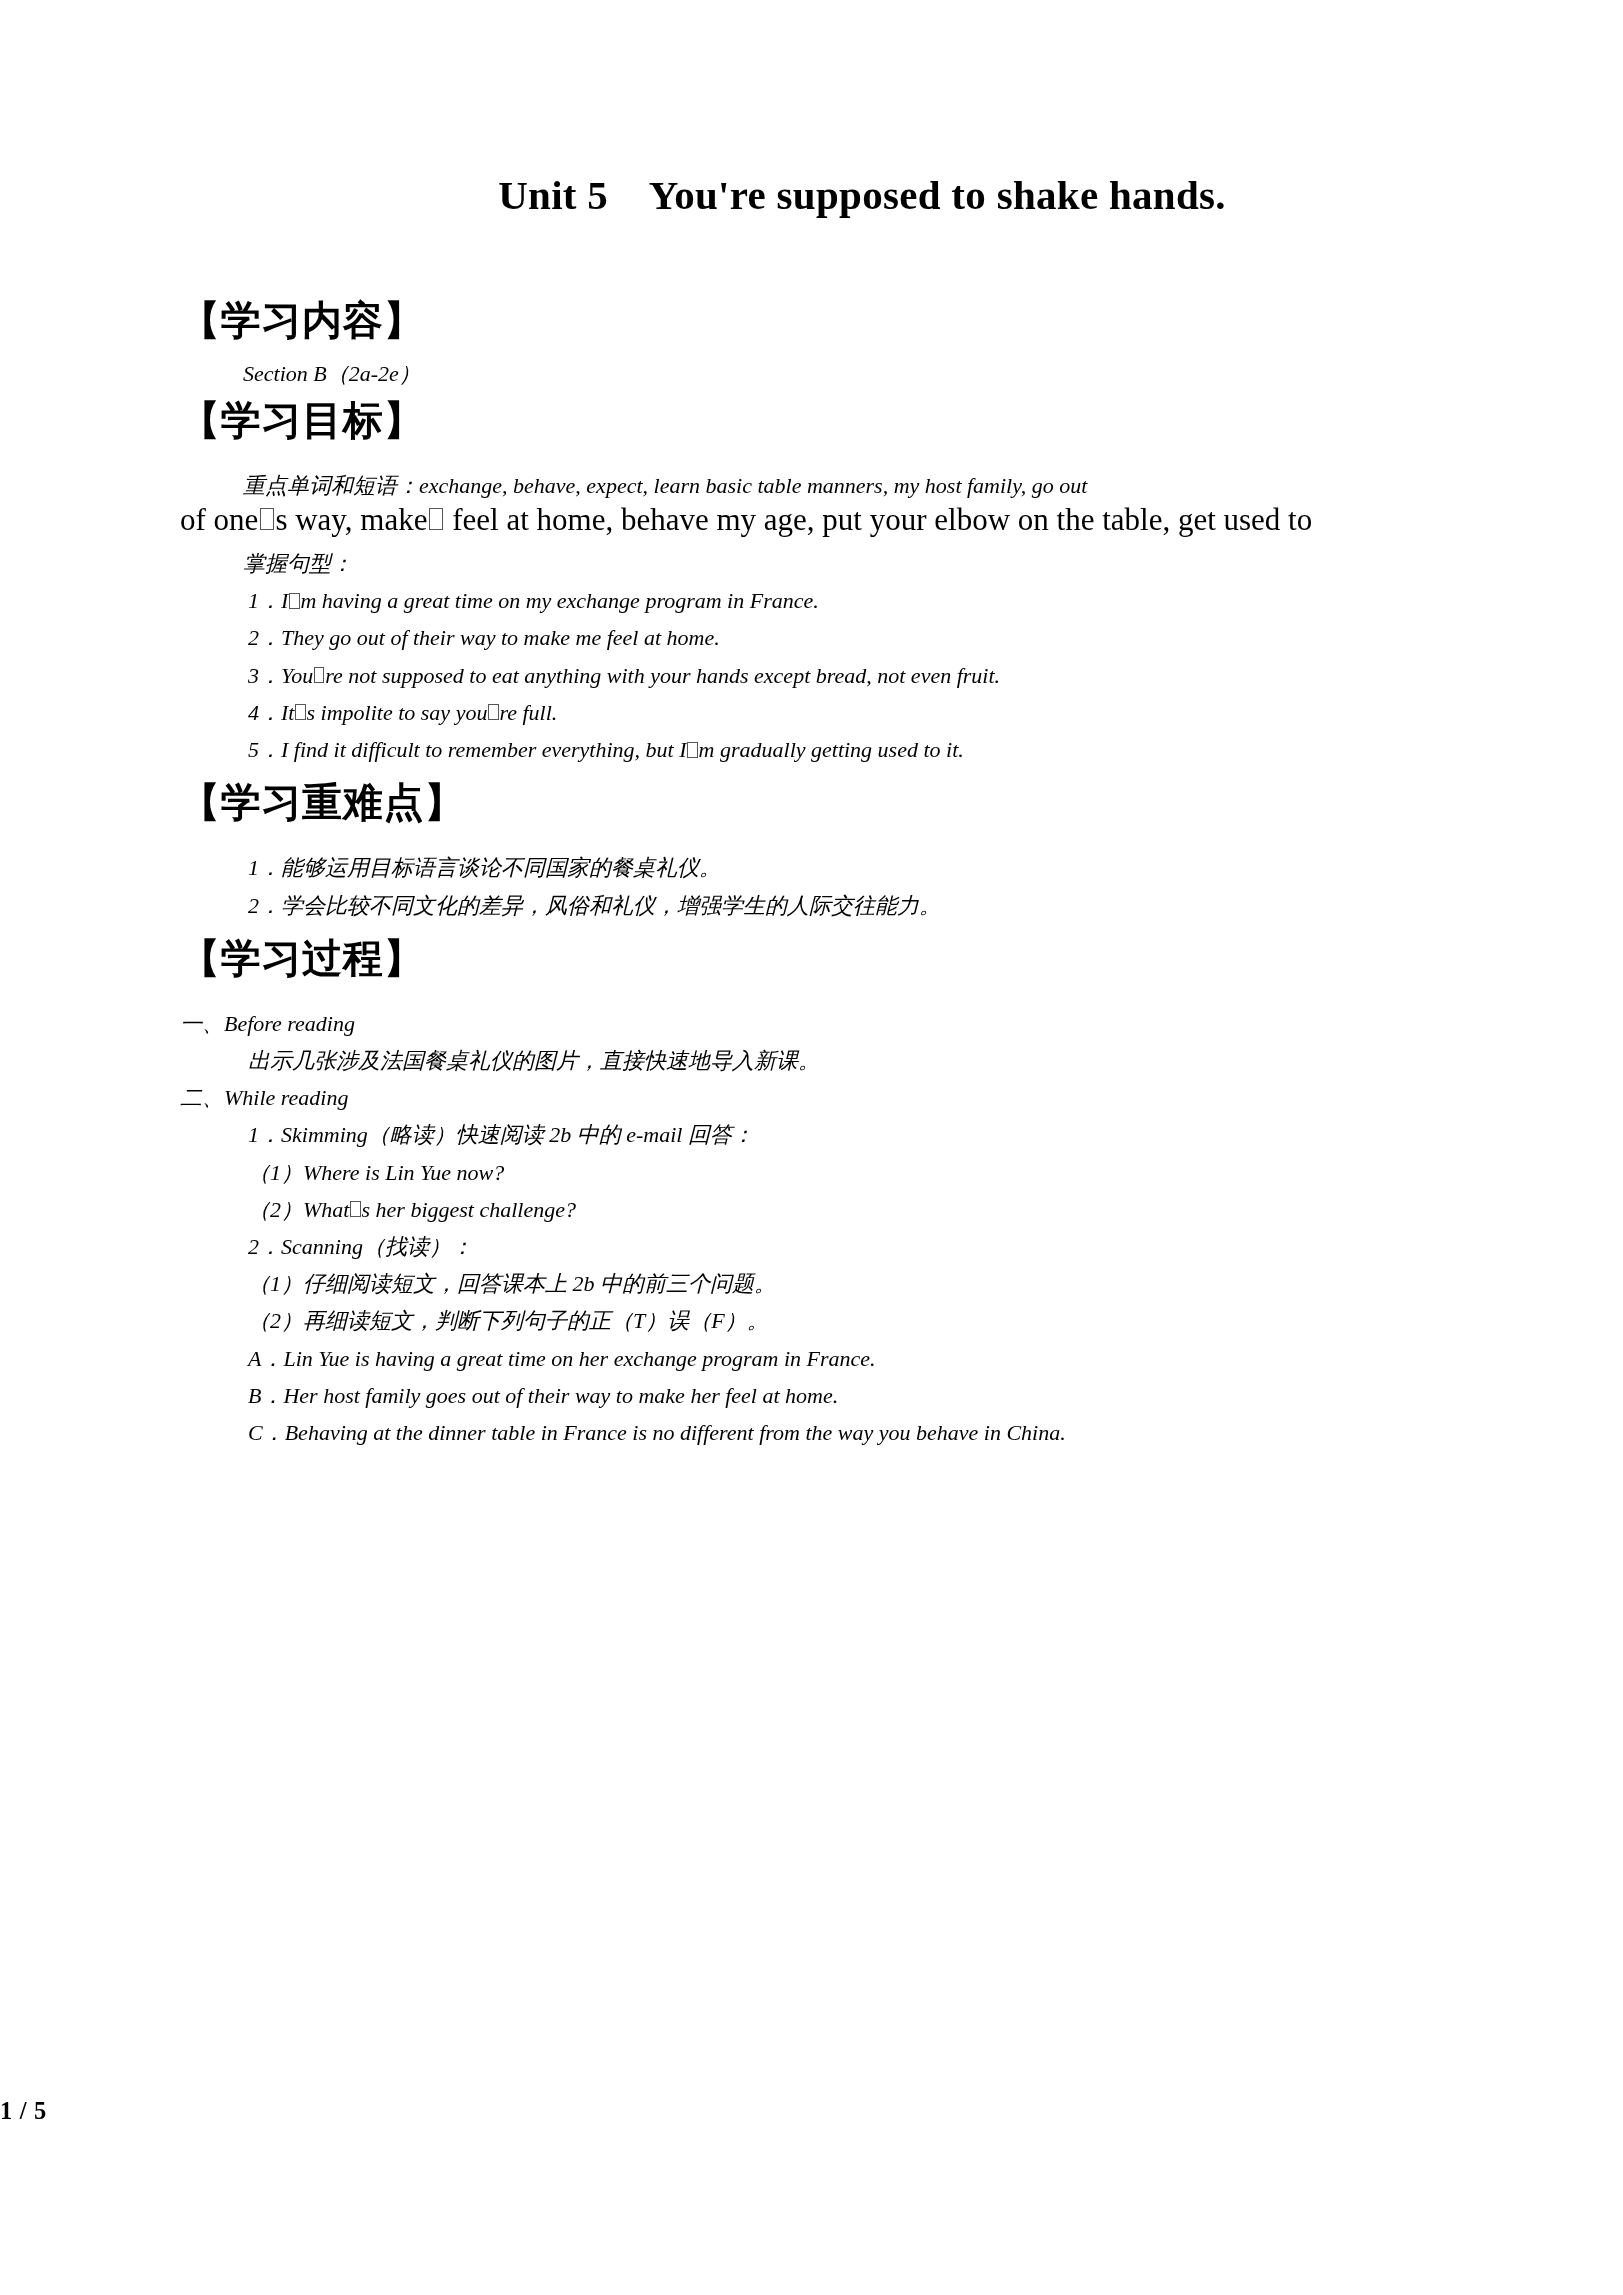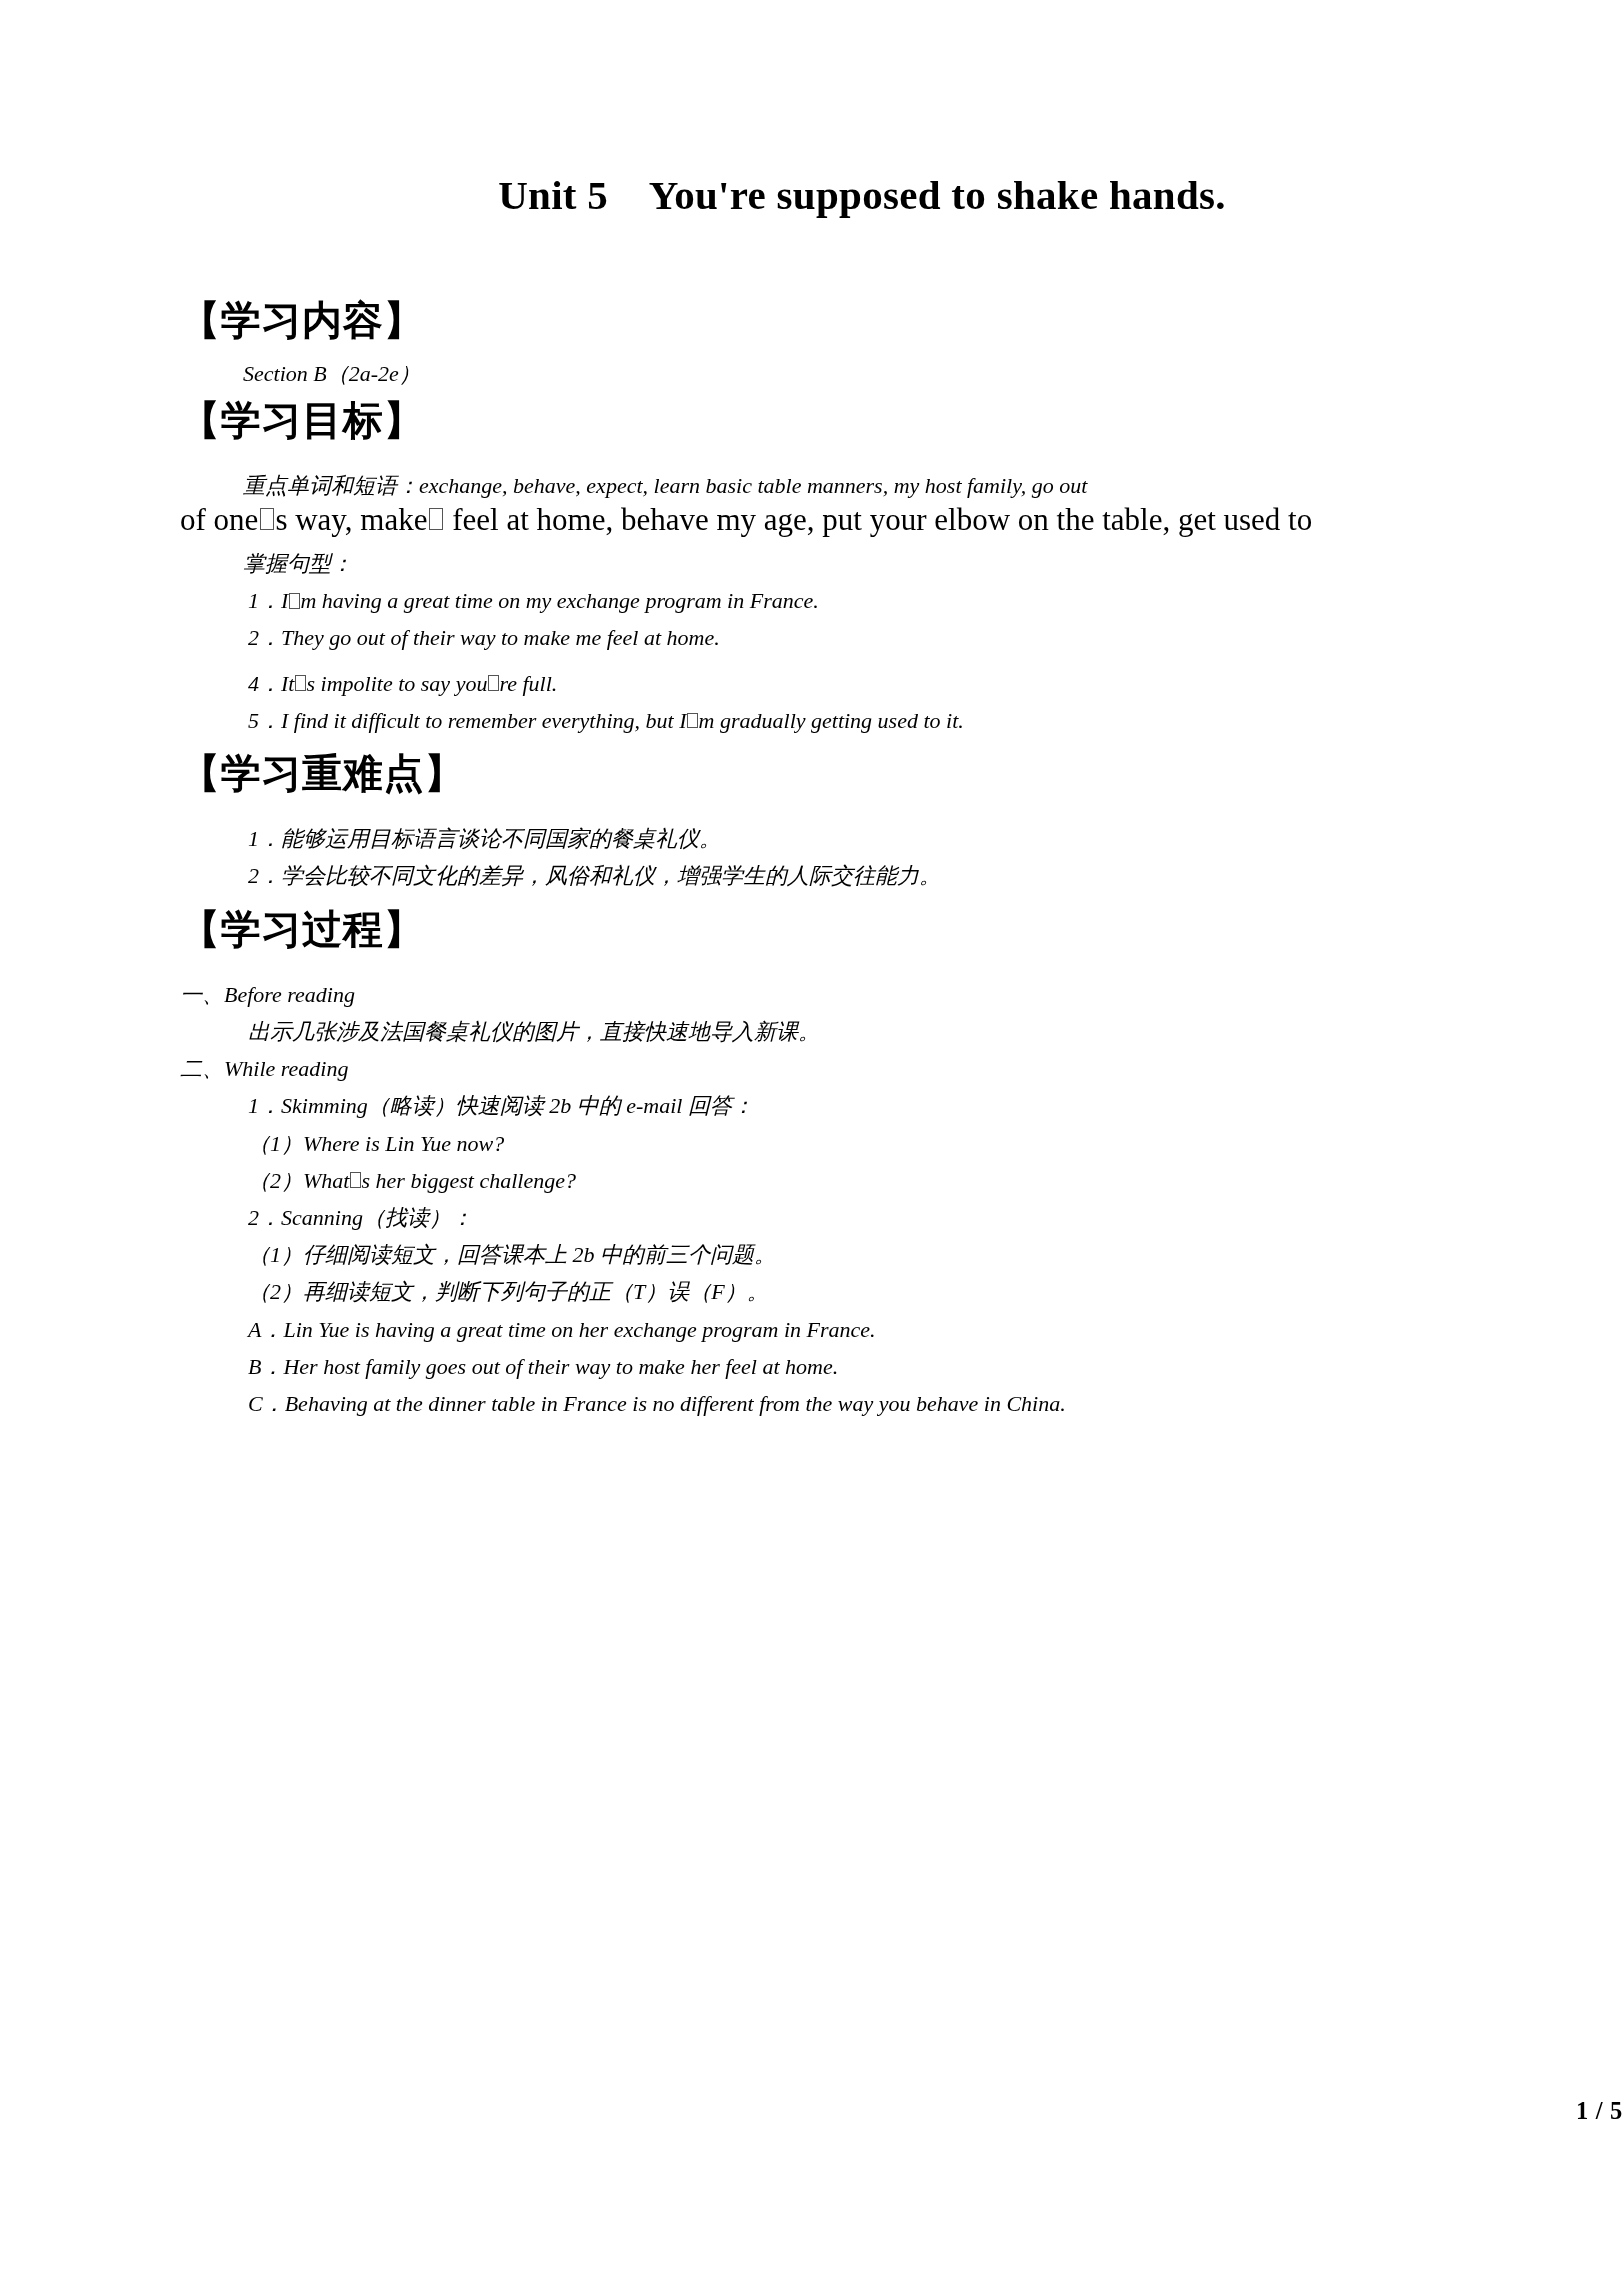--- a/index.html
+++ b/index.html
@@ -90,21 +90,21 @@
     margin: 0 0.04em;
     box-sizing: border-box;
     background: transparent;
   }
 
   .footer {
     position: absolute;
     left: 0;
     right: 0;
     top: 2097px;
-    text-align: right;
+    text-align: left;
     font-weight: bold;
     font-size: 24.5px;
     letter-spacing: 0.7px;
   }
 </style>
 </head>
 <body>
 
 <div class="page">
 
@@ -128,20 +128,21 @@
     <div class="gap-xs"></div>
     <div class="body-line indent-1">掌握句型：</div>
     <div class="gap-xs"></div>
 
     <div class="body-line indent-2"><span>1．</span><span>I</span><span class="tofu"></span><span>m having a great time on my exchange program in France.</span></div>
     <div class="gap-xs"></div>
 
     <div class="body-line indent-2"><span>2．</span><span>They go out of their way to make me feel at home.</span></div>
     <div class="gap-xs"></div>
 
+    <div class="body-line indent-2"><span>3．</span><span>You</span><span class="tofu"></span><span>re not supposed to eat anything with your hands except bread, not even fruit.</span></div>
     <div class="gap-xs"></div>
 
     <div class="body-line indent-2"><span>4．</span><span>It</span><span class="tofu"></span><span>s impolite to say you</span><span class="tofu"></span><span>re full.</span></div>
     <div class="gap-xs"></div>
 
     <div class="body-line indent-2"><span>5．</span><span>I find it difficult to remember everything, but I</span><span class="tofu"></span><span>m gradually getting used to it.</span></div>
 
     <div class="gap-s"></div>
 
     <div class="section-head">【学习重难点】</div>

